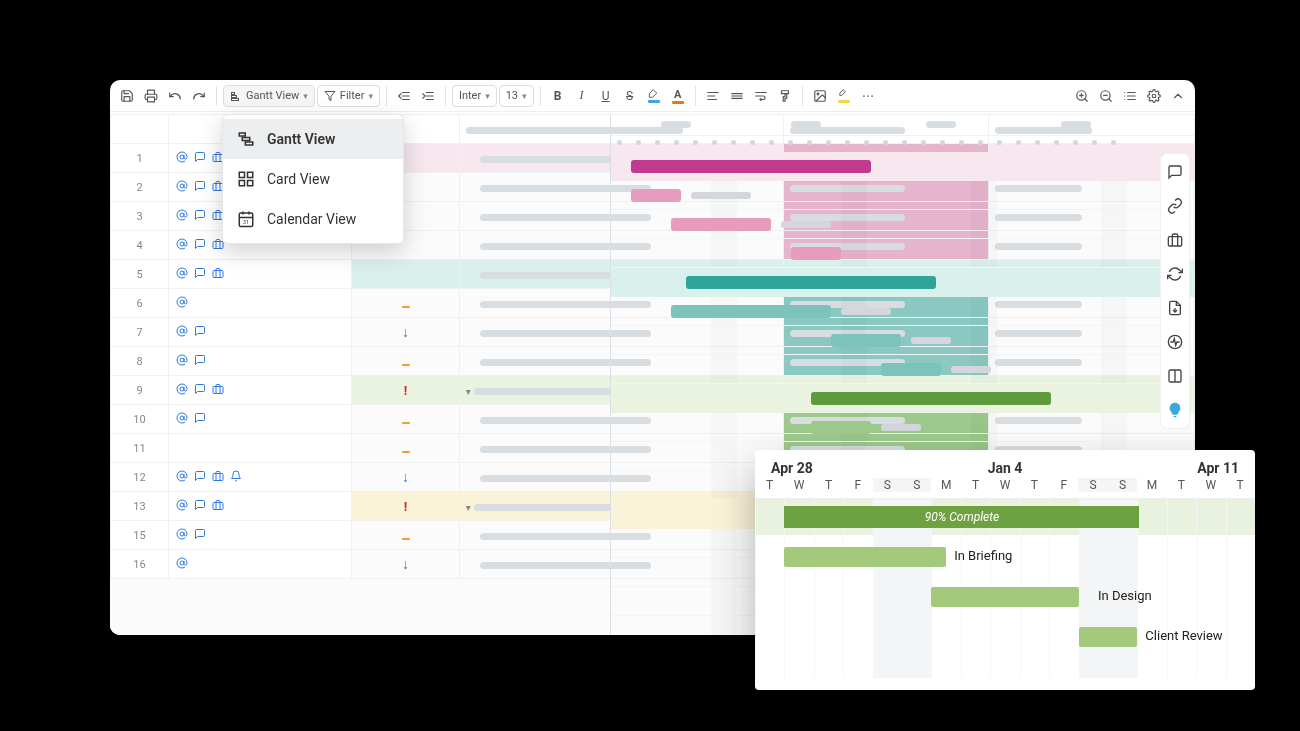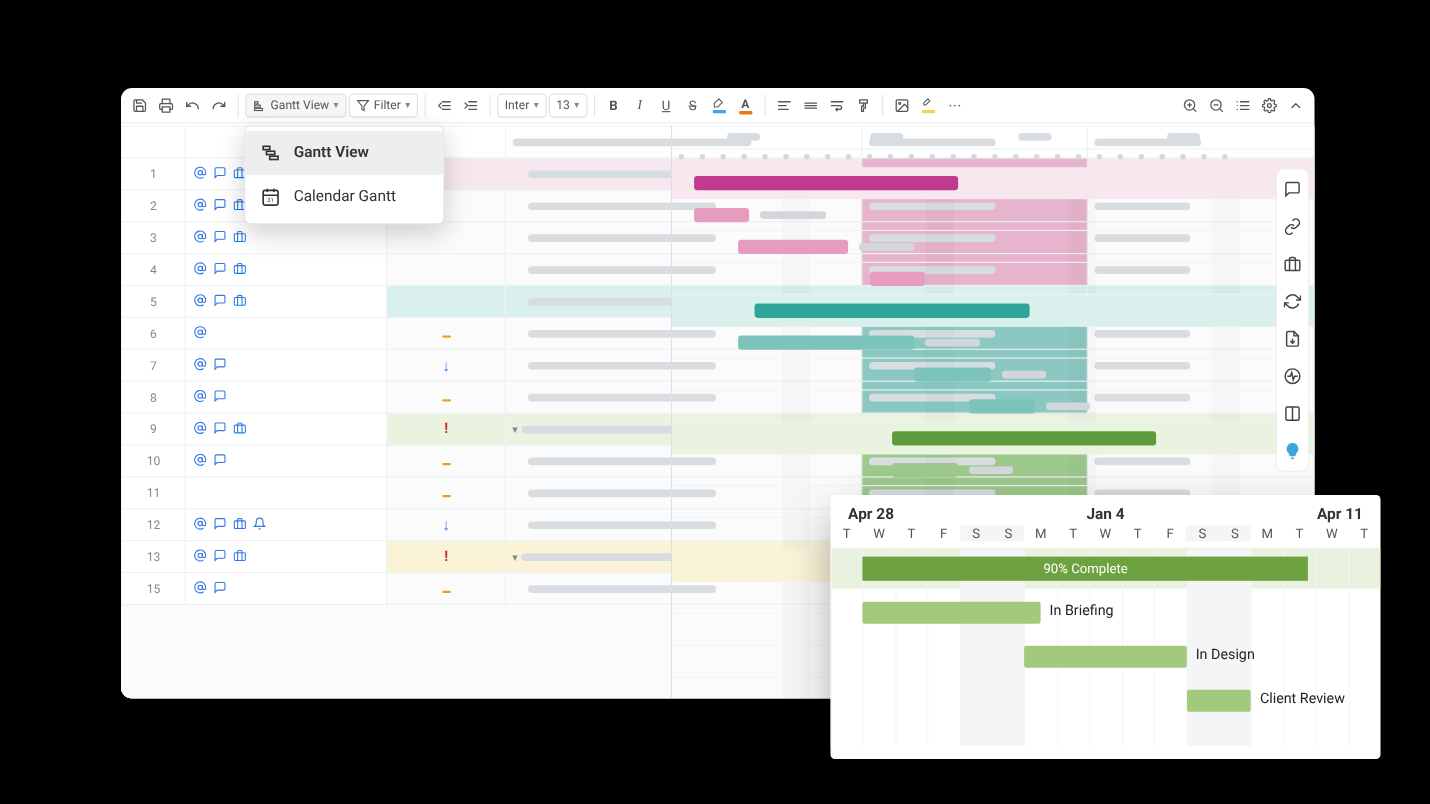--- a/index.html
+++ b/index.html
@@ -631,20 +631,35 @@
                       <path d="M16 8v5a3 3 0 0 0 6 0v-1a10 10 0 1 0-4 8"></path>
                     </svg>
                   </span>
                   <span class="mini-icon">
                     <svg viewBox="0 0 24 24">
                       <path d="M21 15a2 2 0 0 1-2 2H7l-4 4V5a2 2 0 0 1 2-2h14a2 2 0 0 1 2 2z"></path>
                     </svg>
                   </span>
                 </span></td>
     <td class="prio"><span class="prio-dash"></span></td>
+    <td class="title"><span class="placeholder" style="width:55%;margin-left:14px"></span></td>
+    <td class="samp big-yellow"><span class="placeholder" style="width:60%"></span></td>
+    <td class="samp"><span class="placeholder" style="width:45%"></span></td>
+            </tr>
+            <tr>
+    <td class="rownum">16</td>
+    <td class="iconcell"><span class="icon-row">
+                  <span class="mini-icon">
+                    <svg viewBox="0 0 24 24">
+                      <circle cx="12" cy="12" r="4"></circle>
+                      <path d="M16 8v5a3 3 0 0 0 6 0v-1a10 10 0 1 0-4 8"></path>
+                    </svg>
+                  </span>
+                </span></td>
+    <td class="prio"><span class="prio-down">↓</span></td>
     <td class="title"><span class="placeholder" style="width:55%;margin-left:14px"></span></td>
     <td class="samp big-yellow"><span class="placeholder" style="width:60%"></span></td>
     <td class="samp"><span class="placeholder" style="width:45%"></span></td>
             </tr>
           </tbody>
       </table>
 
       <div class="gantt-area">
         <div class="gantt-head">
           <span class="ph" style="left:50px;width:30px"></span>
@@ -791,27 +806,36 @@
     <div class="view-item sel">
       <svg viewBox="0 0 24 24">
           <rect x="3" y="4" width="8" height="4"></rect>
           <rect x="7" y="10" width="10" height="4"></rect>
           <rect x="11" y="16" width="10" height="4"></rect>
         </svg>
       <span>Gantt View</span>
     </div>
     <div class="view-item">
       <svg viewBox="0 0 24 24">
+          <rect x="3" y="3" width="7" height="7"></rect>
+          <rect x="14" y="3" width="7" height="7"></rect>
+          <rect x="3" y="14" width="7" height="7"></rect>
+          <rect x="14" y="14" width="7" height="7"></rect>
+        </svg>
+      <span>Card View</span>
+    </div>
+    <div class="view-item">
+      <svg viewBox="0 0 24 24">
           <rect x="3" y="4" width="18" height="18" rx="2"></rect>
           <line x1="16" y1="2" x2="16" y2="6"></line>
           <line x1="8" y1="2" x2="8" y2="6"></line>
           <line x1="3" y1="10" x2="21" y2="10"></line>
           <text x="12" y="18" font-size="7" text-anchor="middle" fill="#333" stroke="none">31</text>
         </svg>
-      <span>Calendar Gantt</span>
+      <span>Calendar View</span>
     </div>
   </div>
 
 </div>
 
 <div class="detail">
   <div class="months">
     <span>Apr 28</span>
     <span>Jan 4</span>
     <span>Apr 11</span>
@@ -849,21 +873,21 @@
       <div class="vcol" style="left: 264.706px;"></div>
       <div class="vcol" style="left: 294.118px;"></div>
       <div class="vcol" style="left: 323.529px;"></div>
       <div class="vcol" style="left: 352.941px;"></div>
       <div class="vcol" style="left: 382.353px;"></div>
       <div class="vcol" style="left: 411.765px;"></div>
       <div class="vcol" style="left: 441.176px;"></div>
       <div class="vcol" style="left: 470.588px;"></div>
       <div class="weekend" style="left: 117.647px; width: 58.8235px;"></div>
       <div class="weekend" style="left: 323.529px; width: 58.8235px;"></div>
-      <div class="parent-bar" style="top: 7px; left: 29.4118px; width: 405px;">90% Complete</div>
+      <div class="parent-bar" style="top: 7px; left: 29.4118px; width: 355px; font-style: italic;">90% Complete</div>
       <div class="dbar" style="top: 48px; left: 29.4118px; width: 161.765px; background: rgb(163, 201, 125);"></div>
       <span class="label" style="top: 49px; left: 199.176px;">In Briefing</span>
       <div class="dbar" style="top: 88px; left: 176.471px; width: 147.059px; background: rgb(163, 201, 125);"></div>
-      <span class="label" style="top: 89px; left: 332px;">In Design</span>
+      <span class="label" style="top: 89px; left: 343px;">In Design</span>
       <div class="dbar" style="top: 128px; left: 323.529px; width: 58.8235px; background: rgb(163, 201, 125);"></div>
       <span class="label" style="top: 129px; left: 390.353px;">Client Review</span>
     </div>
 </div>
 
 </body></html>

